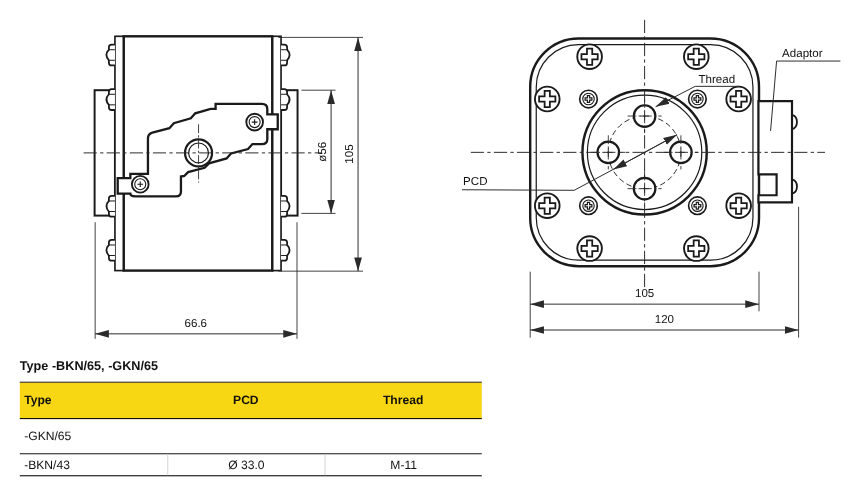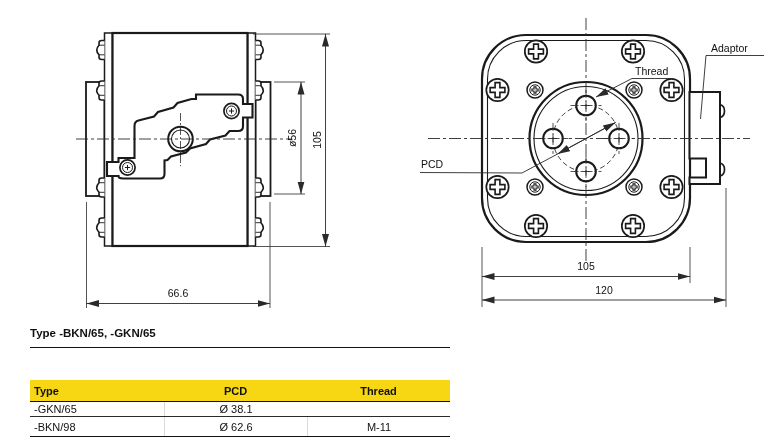--- a/index.html
+++ b/index.html
@@ -11,26 +11,26 @@
   }
   svg { position:absolute; left:0; top:0; }
   .ln  { stroke:#1a1a1a; fill:none; }
   .fw  { fill:#ffffff; stroke:#1a1a1a; }
   .dim { stroke:#2a2a2a; stroke-width:0.9; fill:none; }
   .ext { stroke:#2a2a2a; stroke-width:0.8; fill:none; }
   .ctr { stroke:#2a2a2a; stroke-width:0.9; fill:none; stroke-dasharray:12 3 3 3; }
   .dsh { stroke:#2a2a2a; stroke-width:0.9; fill:none; stroke-dasharray:5 3; }
   .tick{ stroke:#2a2a2a; stroke-width:0.8; fill:none; stroke-dasharray:8 2 2 2; }
   text.dtx { font:10.5px "Liberation Sans", sans-serif; fill:#111; }
-  .spec { position:absolute; left:30px; top:327px; width:420px; }
+  .spec { position:absolute; left:18px; top:327px; width:420px; }
   .spec-title { font-size:11.5px; font-weight:bold; color:#111; }
   .spec-table { margin-top:8px; border-top:1.4px solid #111; font-size:11px; }
   .row { display:grid; grid-template-columns:134px 143px 143px; align-items:stretch; }
-  .hdr { background:var(--header-bg); height:22px; border-bottom:1.5px solid #111; font-weight:bold;margin-top:32px; }
-  .r1  { height:15px; border-bottom:1px solid #2a2a2a; }
+  .hdr { background:var(--header-bg); height:33px; border-bottom:1.5px solid #111; font-weight:bold; }
+  .r1  { height:32px; border-bottom:1px solid #2a2a2a; }
   .r2  { height:20px; border-bottom:1.5px solid #111; }
   .cell { display:flex; align-items:center; }
   .l { padding-left:4px; justify-content:flex-start; }
   .c { justify-content:center; }
   .r1 .c, .r2 .c { border-left:1px solid #d9d9d9; }
 </style>
 </head>
 <body>
 
 <div id="page">
@@ -188,23 +188,22 @@
   <div class="spec">
     <div class="spec-title">Type -BKN/65, -GKN/65</div>
     <div class="spec-table">
       <div class="row hdr">
         <div class="cell l">Type</div>
         <div class="cell c">PCD</div>
         <div class="cell c">Thread</div>
       </div>
       <div class="row r1">
         <div class="cell l">-GKN/65</div>
-        <div class="cell c">Ø 38.1</div>
       </div>
       <div class="row r2">
-        <div class="cell l">-BKN/98</div>
-        <div class="cell c">Ø 62.6</div>
+        <div class="cell l">-BKN/43</div>
+        <div class="cell c">Ø 33.0</div>
         <div class="cell c">M-11</div>
       </div>
     </div>
   </div>
 
 </div>
 
 </body></html>

